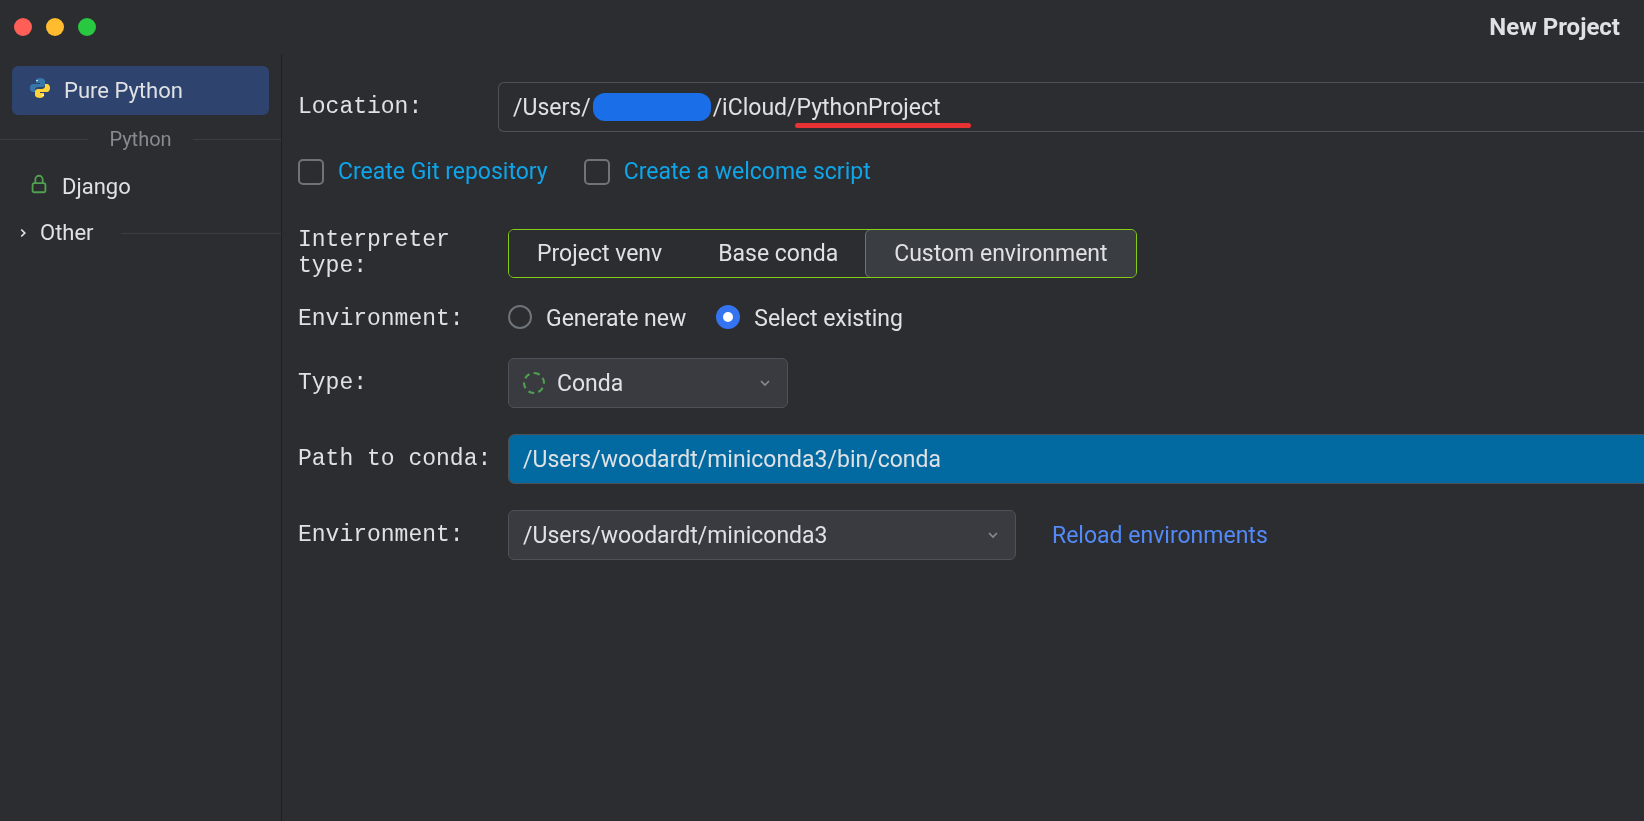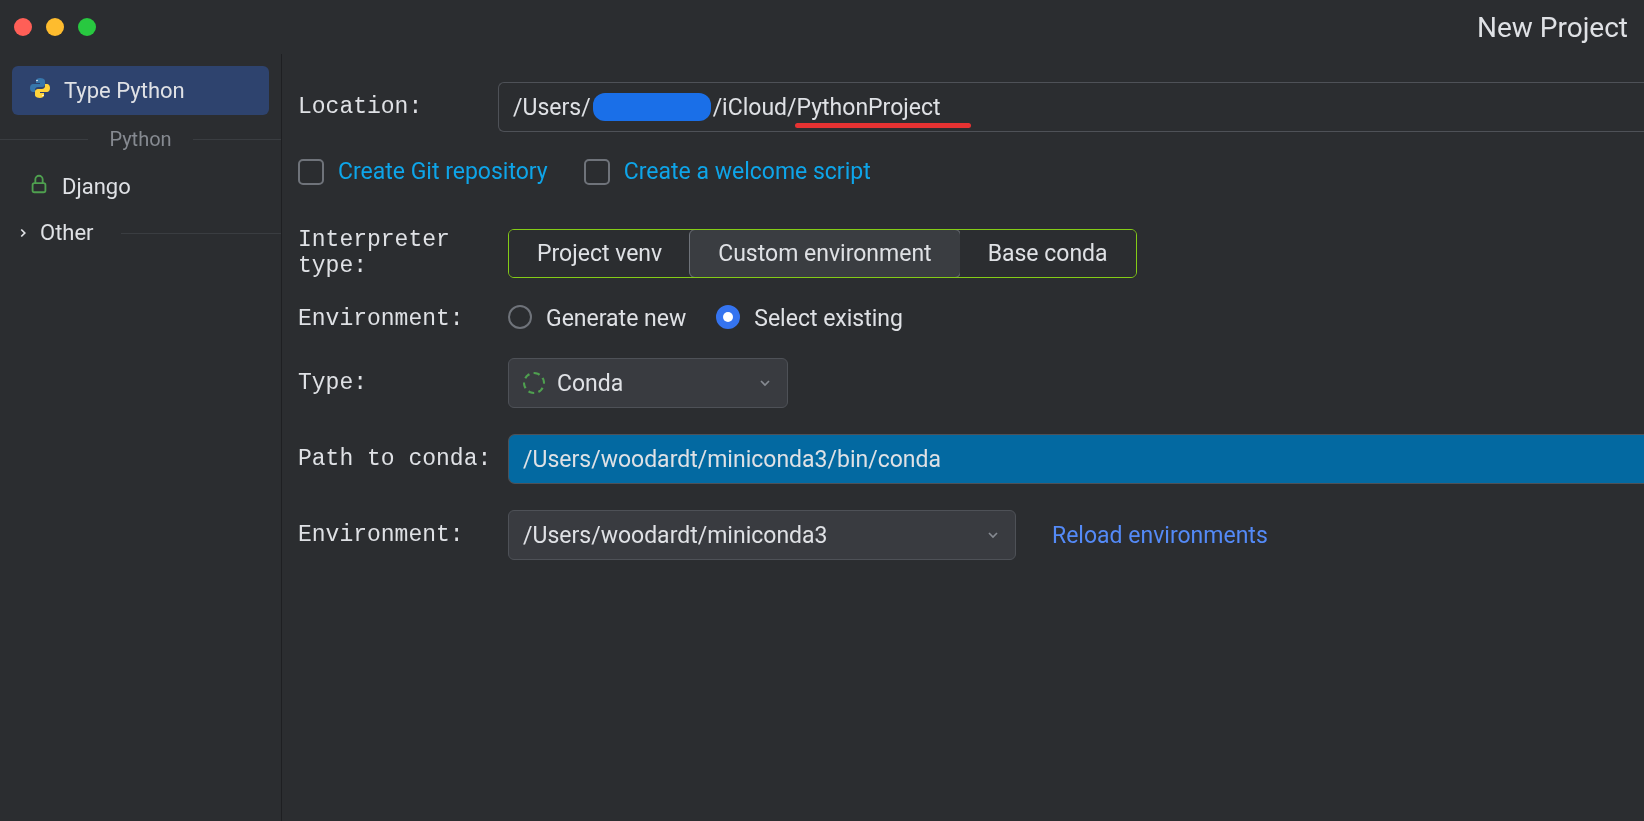--- a/index.html
+++ b/index.html
@@ -31,24 +31,24 @@
     .traffic-light {
       width: 18px;
       height: 18px;
       border-radius: 50%;
     }
     .tl-red { background: #ff5f57; }
     .tl-yellow { background: #febc2e; }
     .tl-green { background: #28c840; }
     .window-title {
       position: absolute;
-      right: 16px;
-      font-weight: 400;
-      color: #dfe1e5;
-      font-size: 28px;
+      right: 24px;
+      font-weight: 700;
+      color: #dfe1e5;
+      font-size: 24px;
     }
     .content {
       display: flex;
       height: calc(100% - 54px);
     }
     .sidebar {
       width: 282px;
       background: #2b2d30;
       border-right: 1px solid #1e1f22;
       padding-top: 12px;
@@ -297,21 +297,21 @@
   <div class="sidebar">
     <div class="sidebar-item selected">
       <span>
         <svg class="python-icon" viewBox="0 0 24 24">
           <path fill="#3776ab" d="M12 2C8 2 8 5 8 5v2h4v1H5c0 0-3 0-3 4s3 4 3 4h2v-2c0 0 0-3 3-3h4c0 0 3 0 3-3V5c0 0 0-3-5-3z"></path>
           <circle cx="9" cy="4.5" r="0.8" fill="#fff"></circle>
           <path fill="#ffd43b" d="M12 22c4 0 4-3 4-3v-2h-4v-1h7c0 0 3 0 3-4s-3-4-3-4h-2v2c0 0 0 3-3 3h-4c0 0-3 0-3 3v3c0 0 0 3 5 3z"></path>
           <circle cx="15" cy="19.5" r="0.8" fill="#fff"></circle>
         </svg>
       </span>
-      <span>Type Python</span>
+      <span>Pure Python</span>
     </div>
     <div class="sidebar-section-label">Python</div>
     <div class="sidebar-item">
       <span class="django-lock">
         <svg width="22" height="22" viewBox="0 0 24 24" fill="none" stroke="#4fa04f" stroke-width="2">
           <rect x="5" y="11" width="14" height="10" rx="2"></rect>
           <path d="M8 11V7a4 4 0 0 1 8 0v4"></path>
         </svg>
       </span>
       <span>Django</span>
@@ -349,22 +349,22 @@
       <div class="checkbox-group">
         <div class="checkbox"></div>
         <span class="checkbox-label">Create a welcome script</span>
       </div>
     </div>
 
     <div class="form-row">
       <div class="form-label" style="width:210px">Interpreter type:</div>
       <div class="segmented">
         <div class="segment">Project venv</div>
+        <div class="segment">Base conda</div>
         <div class="segment selected">Custom environment</div>
-        <div class="segment">Base conda</div>
       </div>
     </div>
 
     <div class="form-row">
       <div class="form-label" style="width:210px">Environment:</div>
       <div class="radio-group">
         <div class="radio"></div>
         <span class="radio-label">Generate new</span>
       </div>
       <div class="radio-group">

